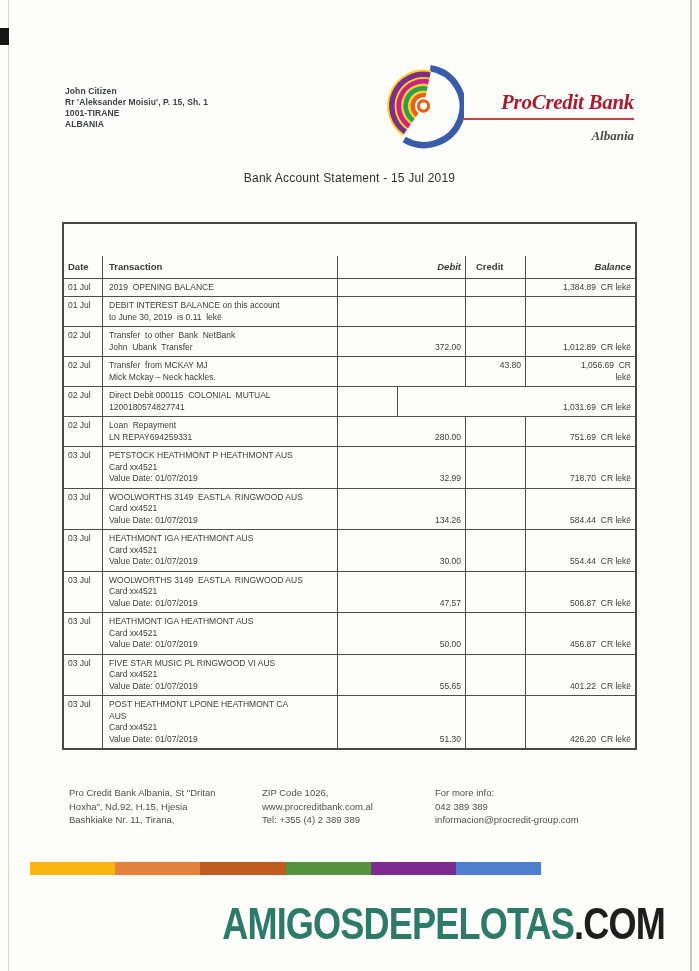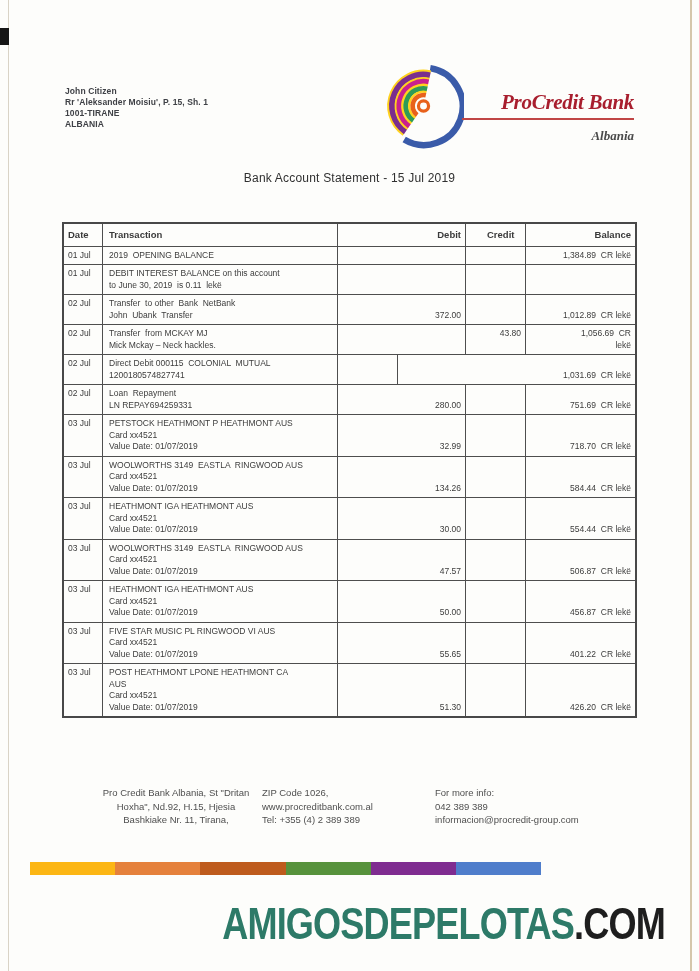--- a/index.html
+++ b/index.html
@@ -25,42 +25,42 @@
   .region{margin-top:8px;font-size:13px;font-style:italic;color:#4a4a4a;font-weight:bold;}
 
   .doc-title{position:absolute;left:0;top:171px;width:699px;text-align:center;
     font-size:12px;color:#303030;letter-spacing:.2px;}
 
   
   .stmt-table{position:absolute;left:62px;top:222px;width:575px;
     border:2px solid #484848;box-sizing:border-box;font-size:8.5px;color:#3c3c3c;}
   .t-row{display:flex;border-top:1.5px solid #4e4e4e;align-items:stretch;}
   .t-row:first-child{border-top:none;}
-  .t-row.header{font-weight:bold;font-size:9.5px;color:#3a3a3a;border-bottom:1px solid #4e4e4e;}
+  .t-row.header{font-weight:bold;font-size:9.5px;color:#3a3a3a;border-bottom:1px solid #4e4e4e;margin-top:32px;}
   .t-cell{box-sizing:border-box;border-left:1.5px solid #4e4e4e;padding:3px 4px 3px 4px;
     display:flex;flex-direction:column;line-height:11.5px;white-space:pre-wrap;}
   .t-cell:first-child{border-left:none;}
   .c-date{width:38px;}
   .c-tx{width:235px;padding-left:6px;}
   .c-debit{width:128px;text-align:right;}
   .c-credit{width:60px;text-align:right;}
   .c-balance{width:114px;text-align:right;flex:1;}
   .header .c-date,.header .c-tx{justify-content:center;}
-  .header .c-debit,.header .c-balance{justify-content:center;text-align:right;}
-  .header .c-credit{justify-content:center;text-align:left;padding-left:21px;}
+  .header .c-debit,.header .c-balance{justify-content:center;text-align:right;font-style:italic;}
+  .header .c-credit{justify-content:center;text-align:left;padding-left:10px;}
   .header .t-cell{padding-top:5px;padding-bottom:5px;}
   .bottom{justify-content:flex-end;}
   .topnum{justify-content:flex-start;}
   .line{min-height:11.5px;}
 
   
   .footer{position:absolute;top:786px;left:65px;width:600px;font-size:9.5px;
     color:#4f4f4f;line-height:13.5px;}
   .f-col{position:absolute;top:0;}
-  .f-col1{left:16px;width:190px;text-align:center;}
+  .f-col1{left:4px;width:190px;}
   .f-col2{left:197px;width:165px;}
   .f-col3{left:370px;width:230px;}
 
   
   .bar{position:absolute;left:30px;top:862px;width:511px;height:13px;display:flex;}
   .bar div{flex:1;height:100%;}
 
   
   .watermark{position:absolute;right:34px;top:899px;font-size:44px;font-weight:bold;
     letter-spacing:-1px;transform:scaleX(.82);transform-origin:100% 50%;white-space:nowrap;}

